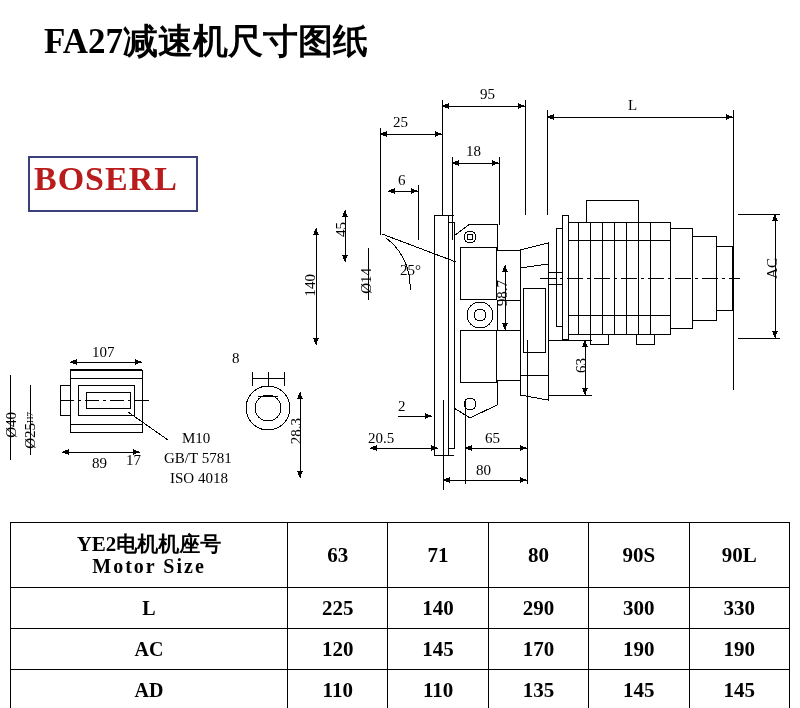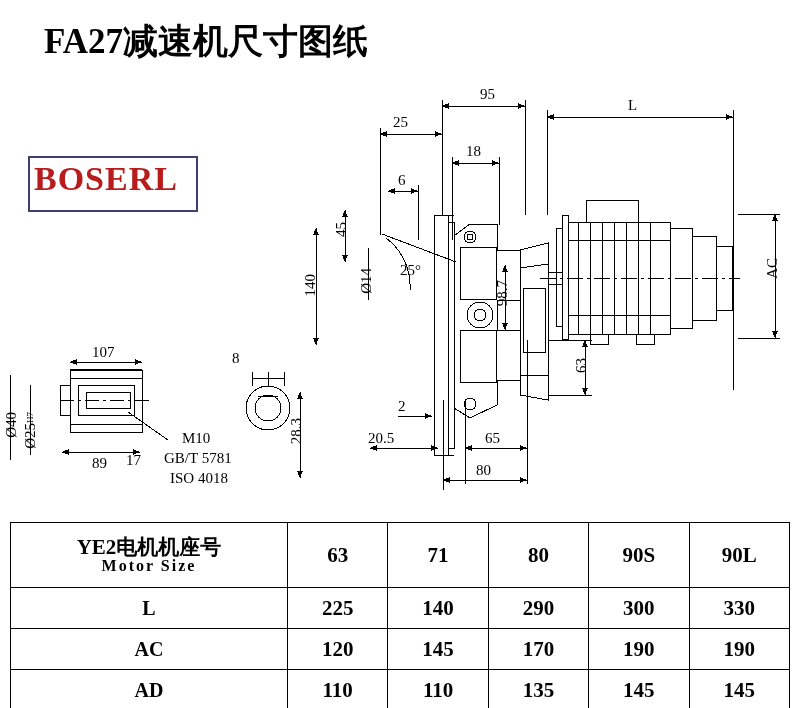--- a/index.html
+++ b/index.html
@@ -65,21 +65,21 @@
     height:36px;
     padding:0;
   }
   table.spec td.head-cell{
     width:278px;
     line-height:1.05;
     font-size:20px;
     padding:2px 0;
   }
   table.spec td.head-cell .cn{font-size:21px;display:block;}
-  table.spec td.head-cell .en{font-size:16px;display:block;letter-spacing:2px;font-family:"Liberation Serif", serif;}
+  table.spec td.head-cell .en{font-size:20px;display:block;letter-spacing:2px;font-family:"Liberation Serif", serif;}
   table.spec td.val{width:100px;}
   table.spec tr.first td{height:60px;}
 
   svg.draw{position:absolute;left:0;top:0;width:800px;height:708px;pointer-events:none;}
 </style>
 </head>
 <body>
 <div id="page">
 
 <div class="title">FA27减速机尺寸图纸</div>

